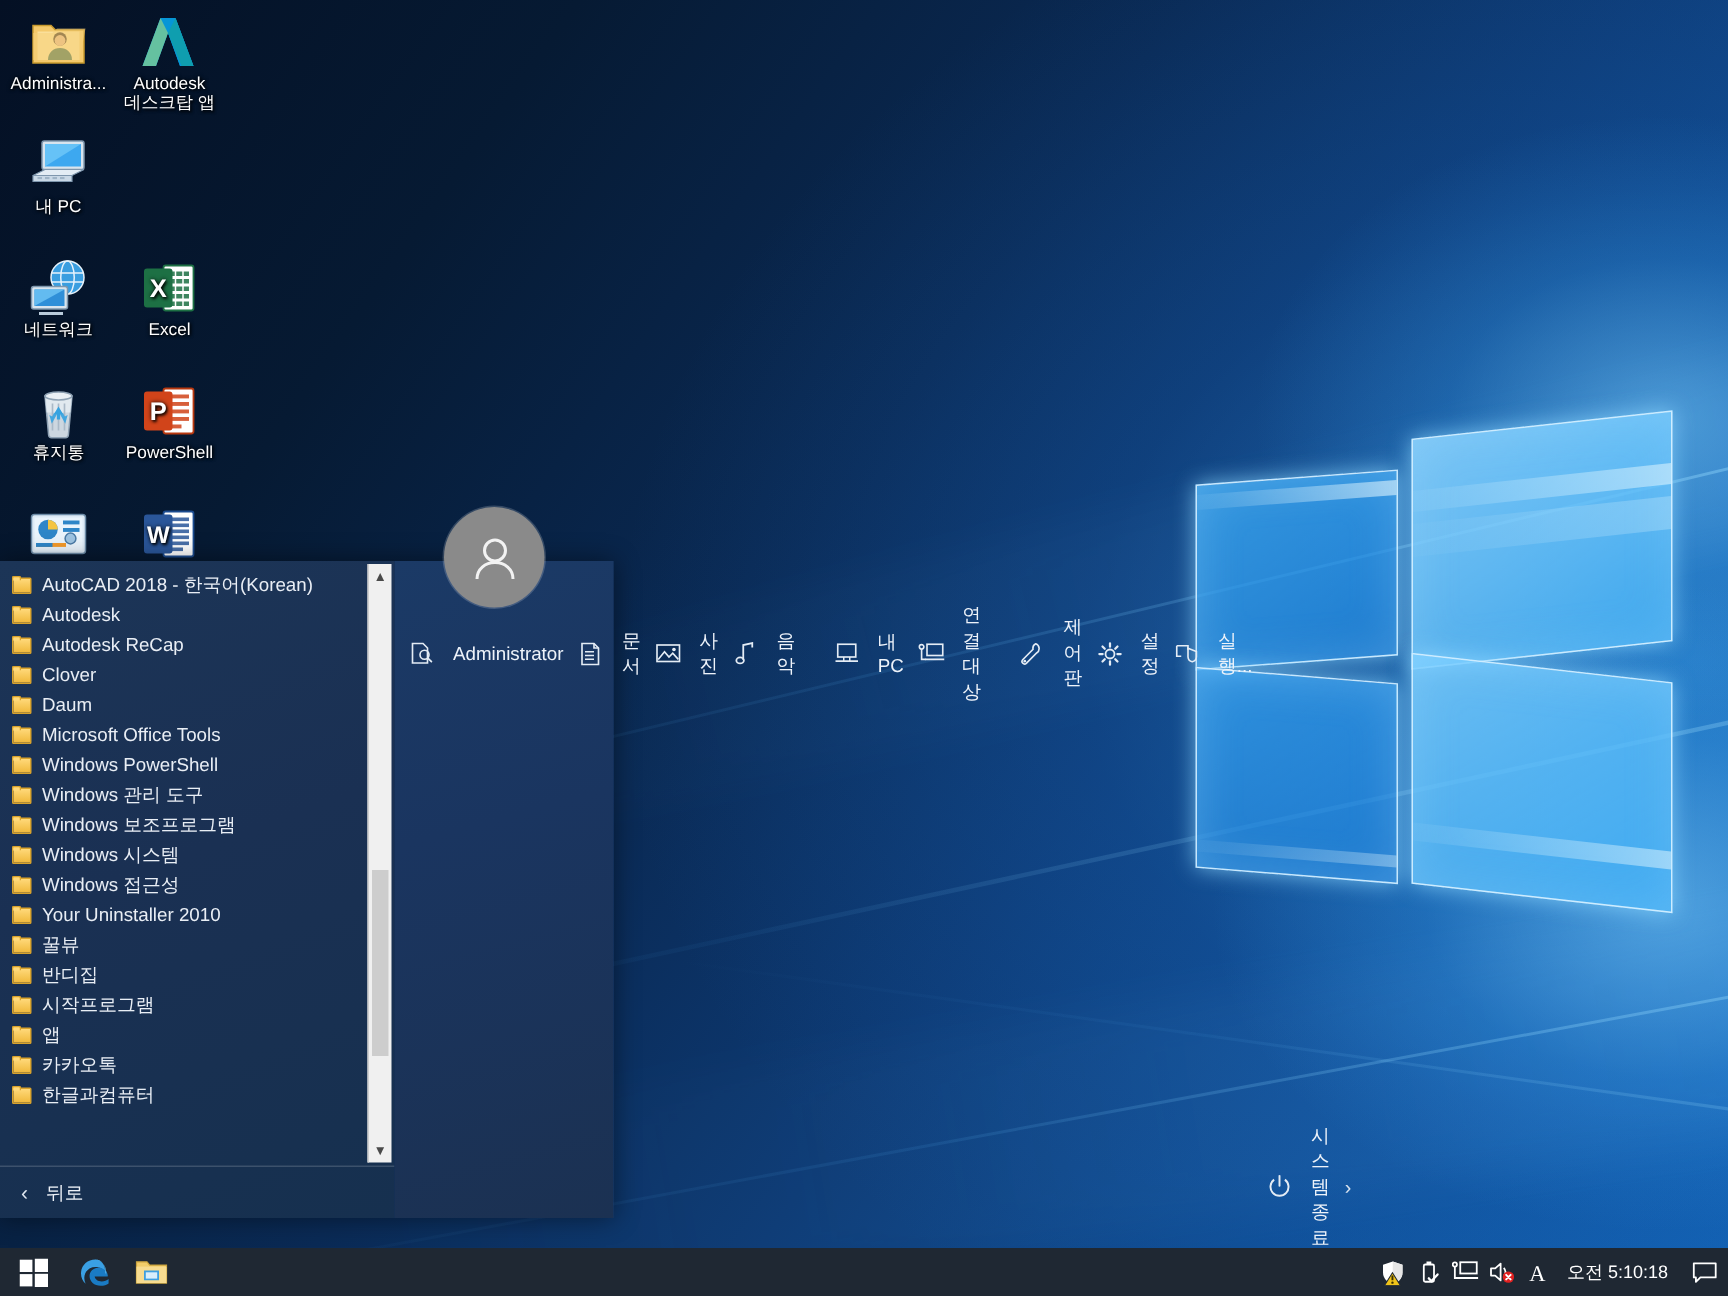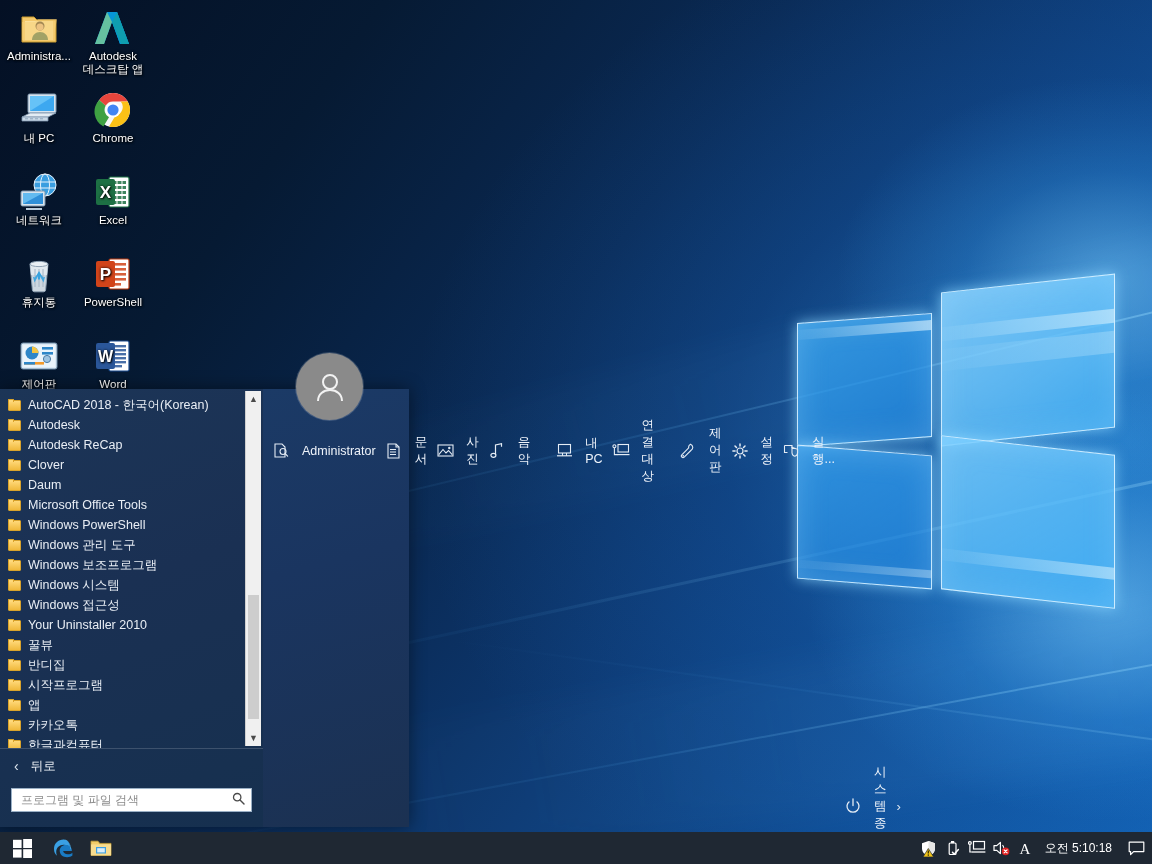--- a/index.html
+++ b/index.html
@@ -78,21 +78,21 @@
     text-shadow: 0 0 3px rgba(0,0,0,0.95), 1px 1px 2px rgba(0,0,0,0.9);
     cursor: default;
     user-select: none;
   }
   .dicon .glyph { height: 46px; display: flex; align-items: flex-end; justify-content: center; margin-bottom: 2px; }
   .dicon .lbl { display: block; word-break: keep-all; }
 
   
   #startmenu {
     position: absolute;
-    left: 0; top: 389px;
+    left: 0; top: 374px;
     width: 409px; height: 438px;
     display: flex;
     box-shadow: 0 0 16px rgba(0,0,0,0.45);
   }
   #sm-left {
     position: relative;
     width: 263px;
     background: linear-gradient(160deg, #1c3557 0%, #1a3053 45%, #16304f 100%);
     display: flex; flex-direction: column;
   }
@@ -340,33 +340,20 @@
             <rect x="7" y="28" width="3" height="1.4"></rect>
               <rect x="12" y="28" width="3" height="1.4"></rect>
             <rect x="17" y="28" width="3" height="1.4"></rect>
               <rect x="22" y="28" width="3" height="1.4"></rect>
           </g>
         </svg>
       </div>
       <span class="lbl">내 PC</span>
     </div>
 
-    <div class="dicon" style="left:76px; top:84px;">
-      <div class="glyph">
-        <svg width="40" height="40" viewBox="0 0 40 40">
-          <circle cx="20" cy="20" r="17" fill="#f7f7f7"></circle>
-          <path d="M20 3a17 17 0 0 1 14.7 8.5H20a8.5 8.5 0 0 0-7.4 4.3L6.2 9.9A17 17 0 0 1 20 3z" fill="#e8453c"></path>
-          <path d="M6.2 9.9l6.4 5.9A8.5 8.5 0 0 0 16 27.3l-5.6 9.3A17 17 0 0 1 6.2 9.9z" fill="#3fa142"></path>
-          <path d="M34.7 11.5A17 17 0 0 1 16 36.6l6.5-11.2A8.5 8.5 0 0 0 27.7 11.5z" fill="#fbc116"></path>
-          <circle cx="20" cy="20" r="7.6" fill="#fff"></circle>
-          <circle cx="20" cy="20" r="5.6" fill="#4285f4"></circle>
-        </svg>
-      </div>
-      <span class="lbl">Chrome</span>
-    </div>
 
     <div class="dicon" style="left:2px; top:166px;">
       <div class="glyph">
         <svg width="42" height="40" viewBox="0 0 42 40">
           <circle cx="27" cy="13" r="11" fill="#3a9ee0"></circle>
           <path d="M16 13a11 11 0 0 1 22 0 11 11 0 0 1-22 0z" fill="none" stroke="#e6f2fb" stroke-width="1"></path>
           <ellipse cx="27" cy="13" rx="4.5" ry="11" fill="none" stroke="#e6f2fb" stroke-width="1"></ellipse>
           <path d="M16.3 10h21.4M16.3 16h21.4" stroke="#e6f2fb" stroke-width="1"></path>
           <rect x="3" y="19" width="24" height="15" rx="1.5" fill="#d8e4ee" stroke="#7e96ad"></rect>
           <rect x="5" y="21" width="20" height="11" fill="#2f8fd8"></rect>
@@ -557,31 +544,20 @@
           <div id="sb-thumb"></div>
           <div class="sb-arrow" id="sb-down">▼</div>
         </div>
       </div>
 
       <div id="sm-back">
         <span class="chev">‹</span>
         <span>뒤로</span>
       </div>
 
-      <div id="sm-searchwrap">
-        <div id="sm-search">
-          <input id="sm-search-input" type="text" placeholder="프로그램 및 파일 검색" style="">
-          <span id="search-ico">
-            <svg width="13" height="13" viewBox="0 0 13 13">
-              <circle cx="5.2" cy="5.2" r="3.7" fill="none" stroke="#4a4a4a" stroke-width="1.3"></circle>
-              <path d="M8 8l4 4" stroke="#4a4a4a" stroke-width="1.4" stroke-linecap="round"></path>
-            </svg>
-          </span>
-        </div>
-      </div>
     </div>
 
     <div id="sm-right">
 
       <div id="sm-avatar">
         <svg width="40" height="40" viewBox="0 0 40 40">
           <circle cx="20" cy="15" r="7" fill="none" stroke="#f2f2f2" stroke-width="2"></circle>
           <path d="M8 34c0-6.6 5.4-11 12-11s12 4.4 12 11" fill="none" stroke="#f2f2f2" stroke-width="2"></path>
         </svg>
       </div>

